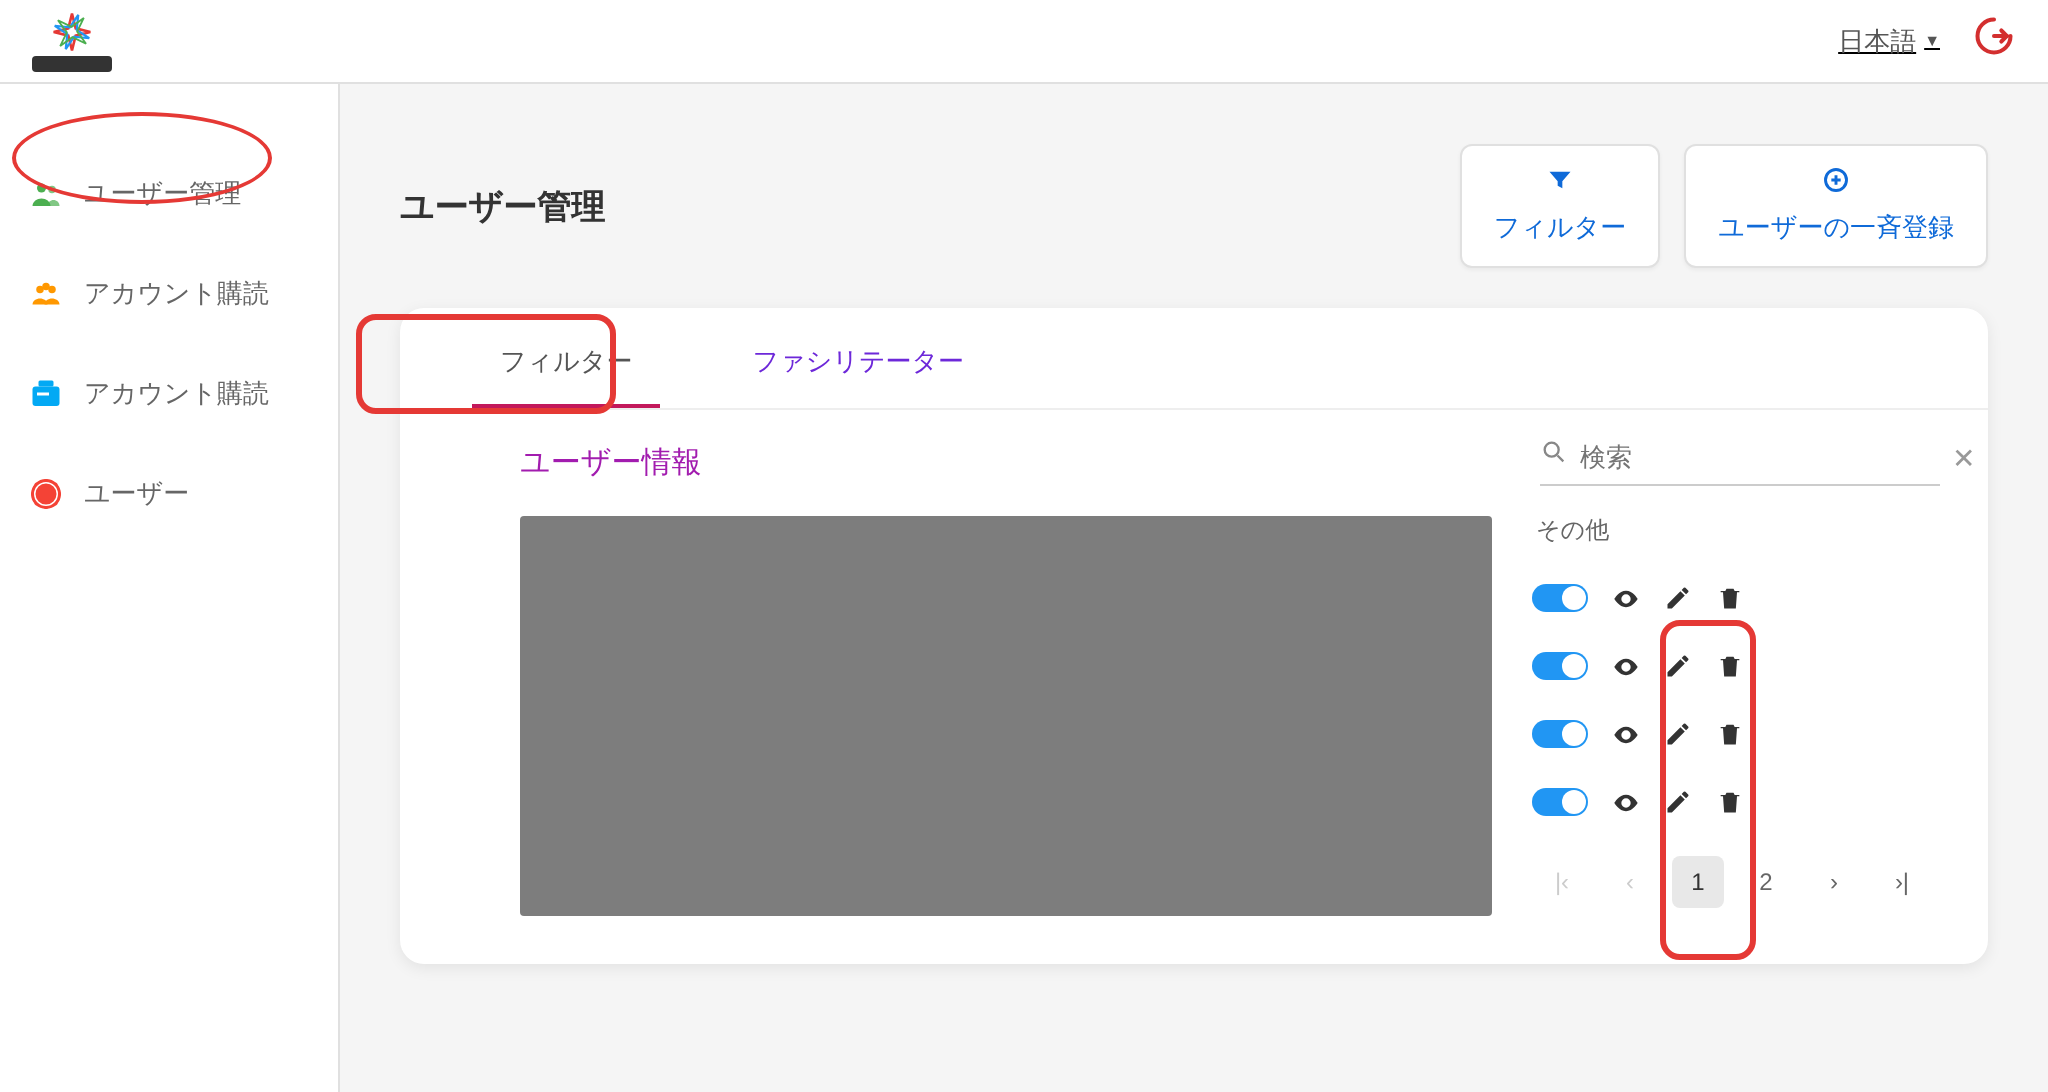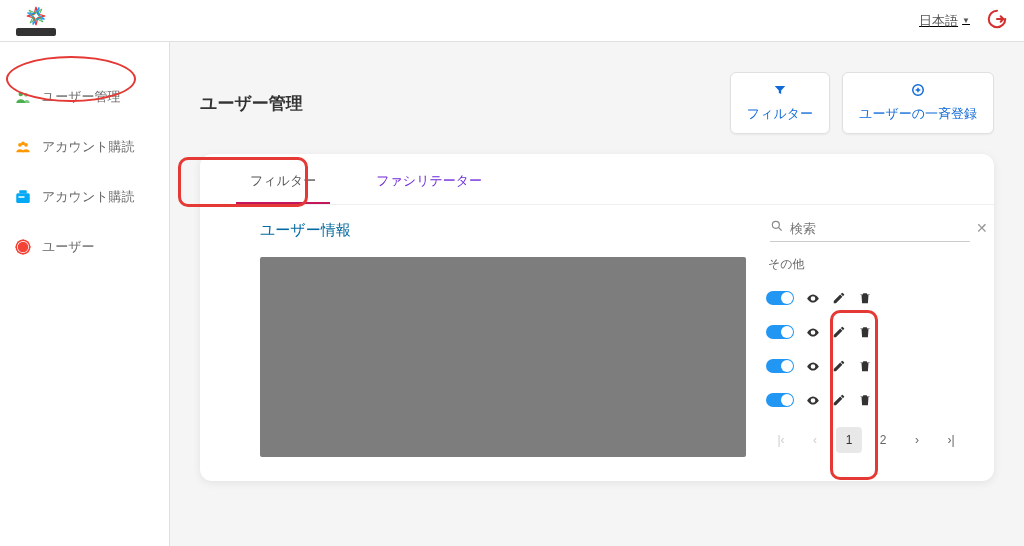--- a/index.html
+++ b/index.html
@@ -120,21 +120,21 @@
       background: #c2185b;
     }
 
     .card-body { padding: 14px 24px 24px 60px; }
     .card-head-row {
       display: flex;
       justify-content: space-between;
       align-items: center;
       margin-bottom: 8px;
     }
-    .card-subtitle { font-size: 15px; color: #0369a1; }
+    .card-subtitle { font-size: 15px; color: #a21caf; }
     .search-wrap {
       display: flex;
       align-items: center;
       gap: 6px;
       border-bottom: 1px solid #ccc;
       padding-bottom: 4px;
       width: 200px;
     }
     .search-wrap input {
       border: none;

